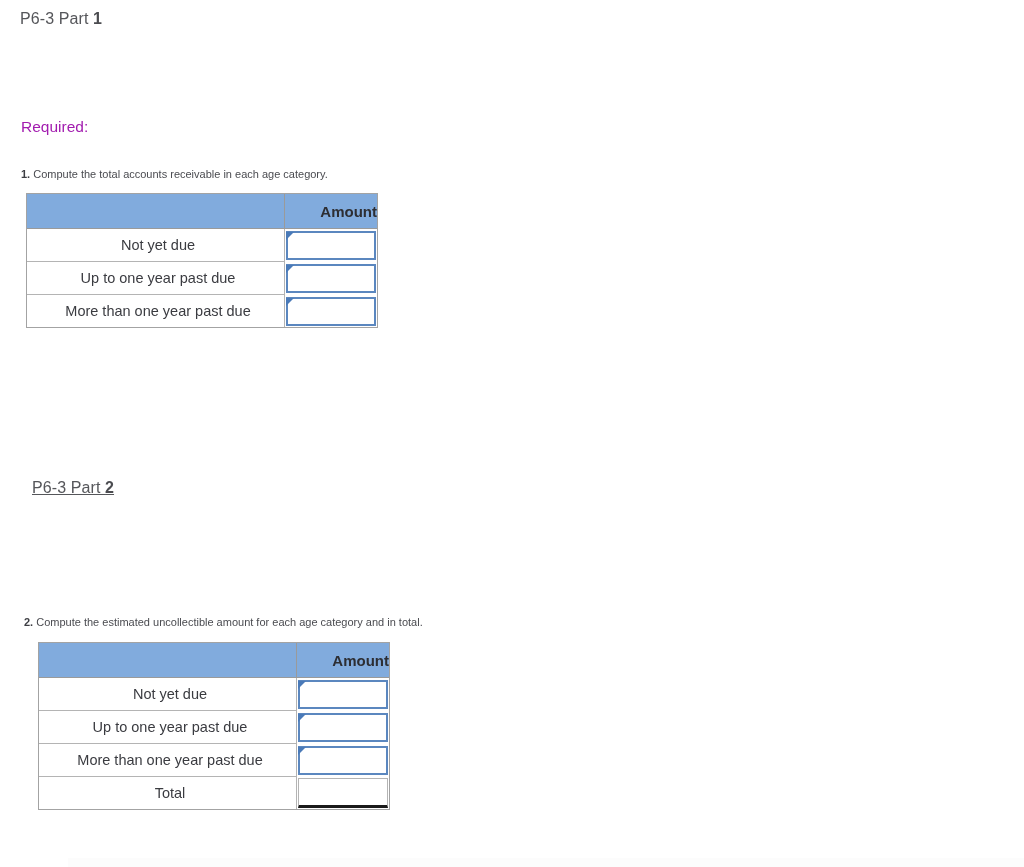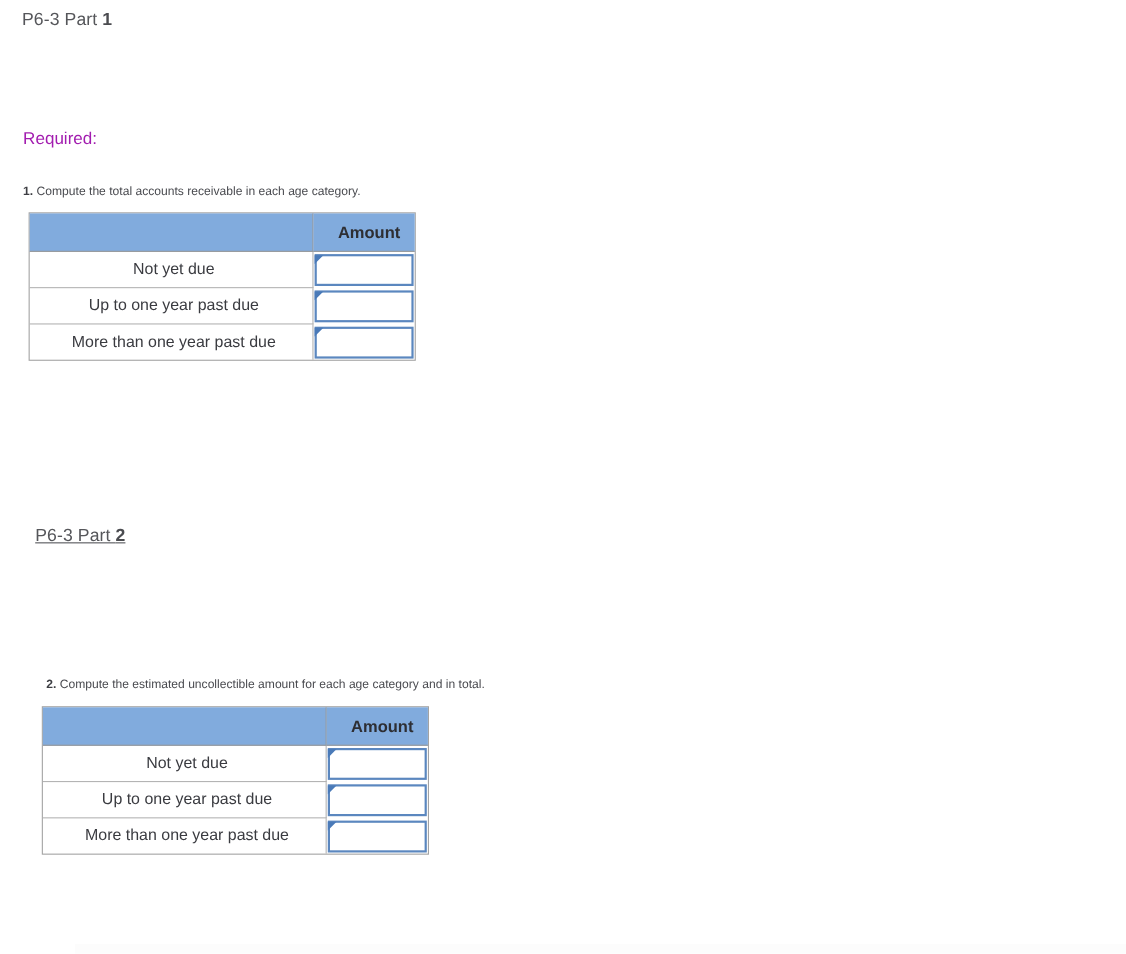--- a/index.html
+++ b/index.html
@@ -48,21 +48,21 @@
     font-size: 11px;
     color: #4a4b50;
     white-space: nowrap;
     margin-top: 28px;
   }
   .instruction .step-num {
     font-weight: 700;
     color: #3d3e43;
   }
   #instruction-1 { left: 21px; top: 140px; }
-  #instruction-2 { left: 42px; top: 588px; }
+  #instruction-2 { left: 24px; top: 588px; }
 
   
   .worksheet {
     position: absolute;
     border-collapse: separate;
     border-spacing: 0;
     table-layout: fixed;
     background: #ffffff;
     border: 1px solid #a3a3a3;
   }
@@ -88,21 +88,21 @@
     border-bottom: 1px solid #9a9a9a;
     height: 34px;
   }
   .worksheet thead th.hdr-label {
     border-right: 1px solid #9a9a9a;
   }
   .worksheet thead th.hdr-amount {
     font-weight: 700;
     font-size: 15px;
     color: #2d2e33;
-    text-align: center;
+    text-align: right;
     padding-left: 9px;
   }
 
   
   .worksheet td.cell-label {
     border-right: 1px solid #b4b4b4;
     border-bottom: 1px solid #b4b4b4;
     padding-left: 5px;
     text-align: center;
     white-space: nowrap;
@@ -278,16 +278,22 @@
     </tr>
     <tr>
       <td class="cell-label">More than one year past due</td>
       <td class="cell-amount">
         <span class="answer-cell-wrap">
           <span class="flag"></span>
           <input class="answer-box" type="text" value="" style="">
         </span>
       </td>
     </tr>
+    <tr>
+      <td class="cell-label">Total</td>
+      <td class="cell-amount">
+        <input class="total-box" type="text" value="" style="">
+      </td>
+    </tr>
   </tbody>
 </table>
 
 <div id="bottom-band"></div>
 
 </body></html>

